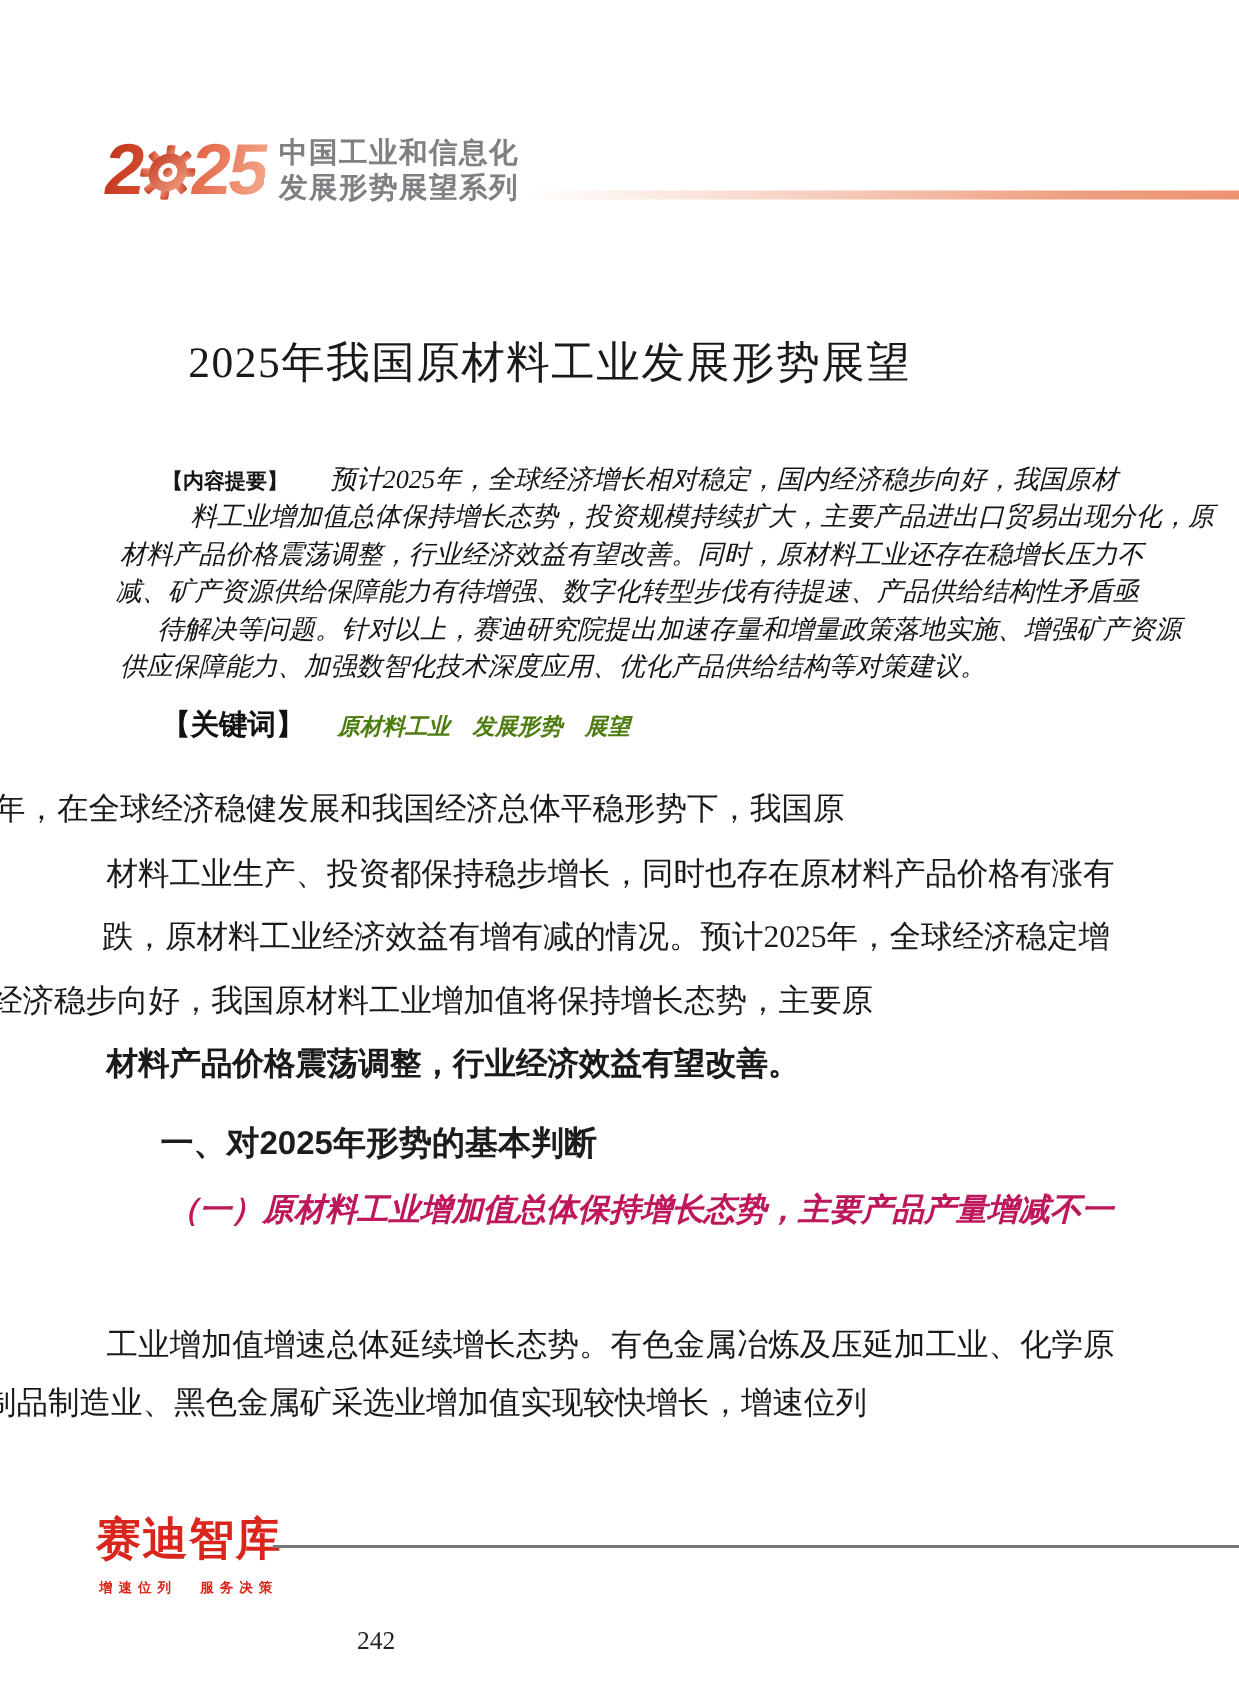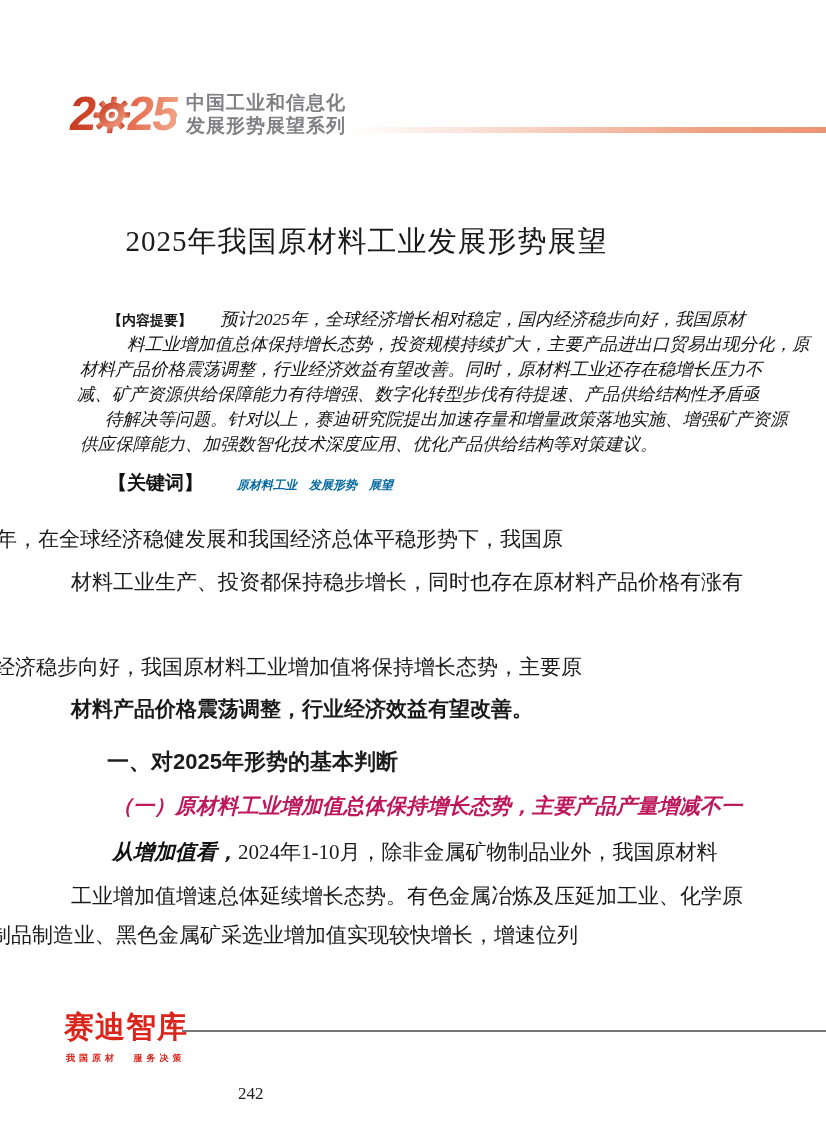--- a/index.html
+++ b/index.html
@@ -27,21 +27,21 @@
   .alabel{font-style:normal;font-weight:bold;font-size:14px;font-family:Liberation Serif, serif;text-align:center;}
   .aintro{margin-left:28px;}
   .a1{left:108px;top:307px;}
   .a2{left:80px;top:332px;margin-left:47px;}
   .a3{left:80px;top:357px;}
   .a4{left:77px;top:382px;}
   .a5{left:77px;top:407px;margin-left:28px;}
   .a6{left:80px;top:432px;}
   .kw{position:absolute;left:108px;top:470px;white-space:nowrap;}
   .kwlabel{font-weight:bold;font-size:19px;font-family:"Liberation Sans","DejaVu Sans",sans-serif;color:#111;}
-  .kwterms{margin-left:34px;font-weight:bold;font-style:italic;font-size:12px;color:#0369a1;}
+  .kwterms{margin-left:22px;font-weight:bold;font-style:italic;font-size:15px;color:#4d7c0f;}
 
   
   .bline{position:absolute;font-size:21px;line-height:30px;white-space:nowrap;color:#1a1a1a;}
   .b1{left:-4px;top:524px;}
   .b2{left:71px;top:567px;}
   .b3{left:68px;top:609px;}
   .b4{left:-6px;top:652px;}
   .b5{left:71px;top:694px;font-weight:bold;}
   .h1{position:absolute;left:107px;top:747px;font-family:"Liberation Sans","DejaVu Sans",sans-serif;
       font-weight:bold;font-size:22px;color:#1c1c1c;white-space:nowrap;}
@@ -107,29 +107,27 @@
   <div class="aline a3">材料产品价格震荡调整，行业经济效益有望改善。同时，原材料工业还存在稳增长压力不</div>
   <div class="aline a5">待解决等问题。针对以上，赛迪研究院提出加速存量和增量政策落地实施、增强矿产资源</div>
   <div class="aline a6">供应保障能力、加强数智化技术深度应用、优化产品供给结构等对策建议。</div>
 
   <div class="kw">
     <span class="kwlabel">【关键词】</span><span class="kwterms">原材料工业　发展形势　展望</span>
   </div>
 
   <div class="bline b1">年，在全球经济稳健发展和我国经济总体平稳形势下，我国原</div>
   <div class="bline b2">材料工业生产、投资都保持稳步增长，同时也存在原材料产品价格有涨有</div>
+  <div class="bline b3">跌，原材料工业经济效益有增有减的情况。预计2025年，全球经济稳定增</div>
   <div class="bline b4">经济稳步向好，我国原材料工业增加值将保持增长态势，主要原</div>
   <div class="bline b5">材料产品价格震荡调整，行业经济效益有望改善。</div>
 
   <div class="h1">一、对2025年形势的基本判断</div>
   <div class="s1">（一）原材料工业增加值总体保持增长态势，主要产品产量增减不一</div>
-  <div class="bline b6">
-    <span class="kai-bold">从增加值看，</span><span>2024年1-10月，除非金属矿物制品业外，我国原材料</span>
-  </div>
   <div class="bline b7">工业增加值增速总体延续增长态势。有色金属冶炼及压延加工业、化学原</div>
   <div class="bline b8">制品制造业、黑色金属矿采选业增加值实现较快增长，增速位列</div>
 
   <div class="brand">赛迪智库</div>
-  <div class="slogan">我国原材 服务决策</div>
+  <div class="slogan">增速位列 服务决策</div>
   <div class="ftr-rule"></div>
   <div class="pagenum">242</div>
 
 </div>
 
 </body></html>

